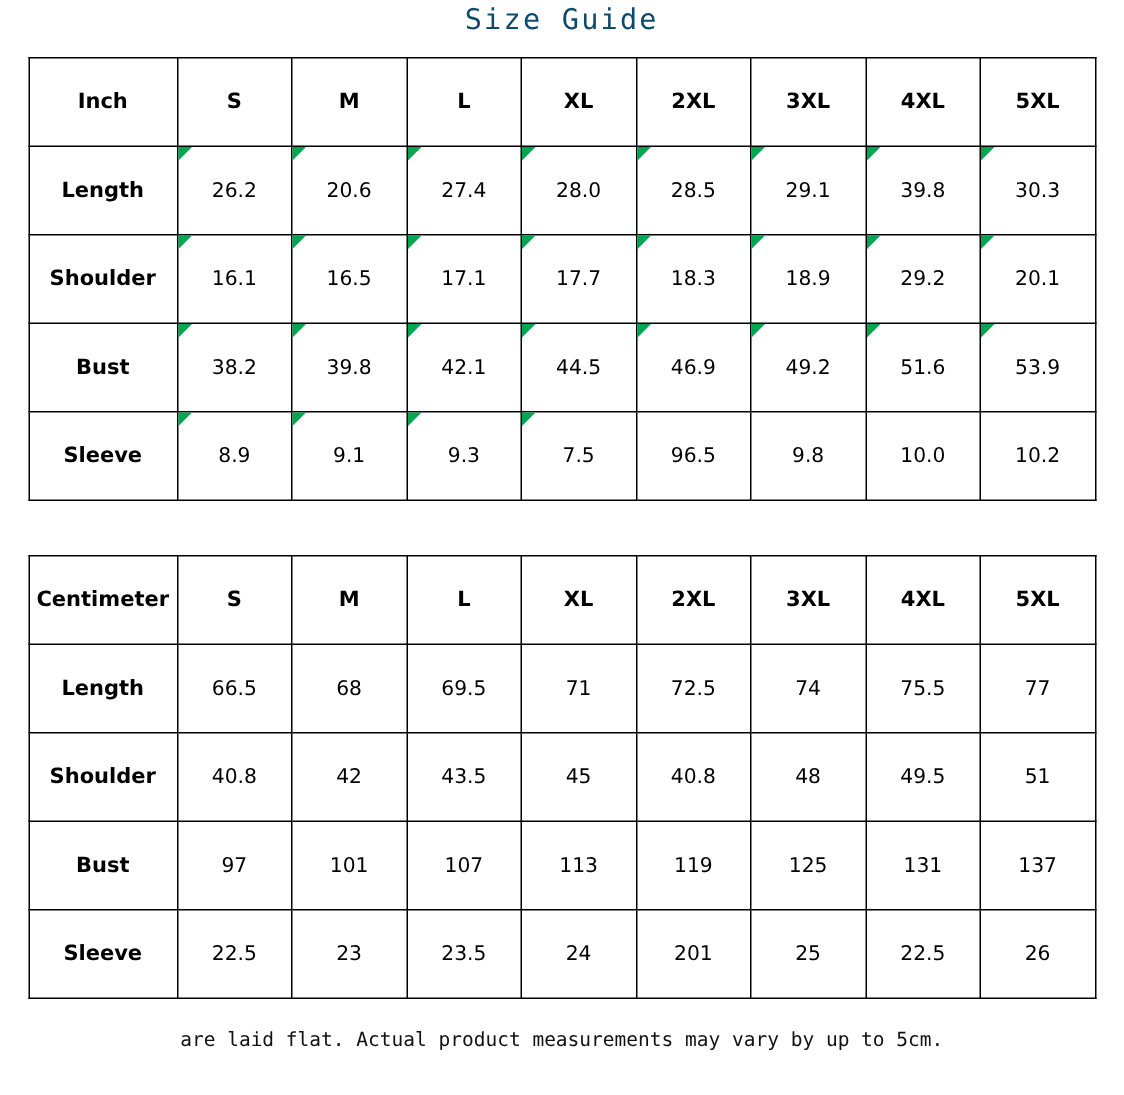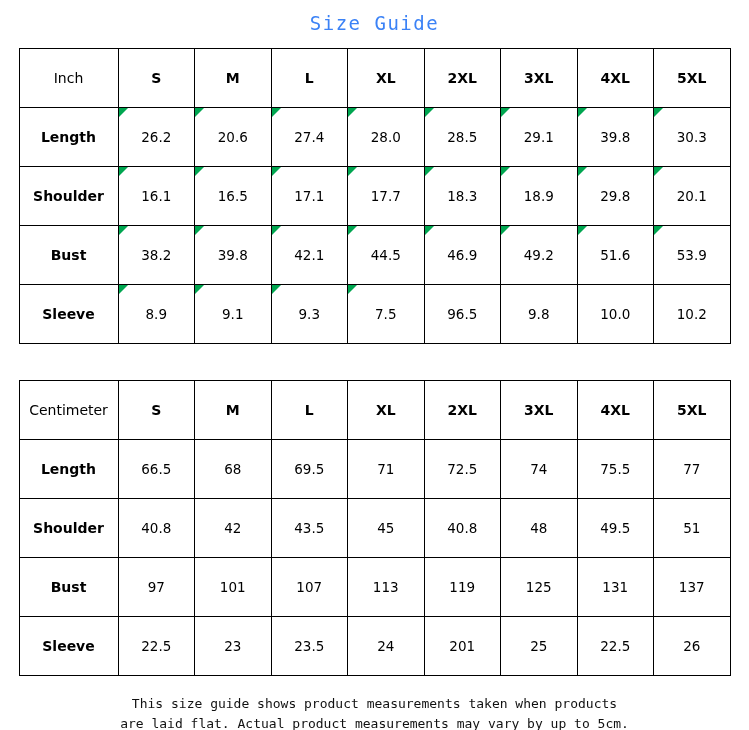--- a/index.html
+++ b/index.html
@@ -18,23 +18,23 @@
     position: relative;
     width: 749px;
     height: 730px;
     box-sizing: border-box;
   }
   .title {
     text-align: center;
     font-family: "DejaVu Sans Mono", monospace;
     font-size: 19px;
     letter-spacing: 1.5px;
-    padding-top: 12px;
+    padding-top: 2px;
     padding-bottom: 14px;
-    color: #3b82f6;
+    color: #0c4a6e;
   }
   table.size-table {
     width: 712px;
     margin: 0 auto;
     border-collapse: collapse;
     table-layout: fixed;
   }
   table.size-table td {
     border: 1px solid #000000;
     text-align: center;
@@ -47,21 +47,21 @@
   table.size-table td.rowhead {
     font-weight: bold;
     font-size: 14px;
     width: 96px;
   }
   table.size-table thead td {
     font-weight: bold;
     font-size: 14px;
   }
   table.size-table thead td.corner {
-    font-weight: normal;
+    font-weight: bold;
   }
   
   td.mark::before {
     content: "";
     position: absolute;
     top: 0;
     left: 0;
     width: 0;
     height: 0;
     border-top: 9px solid #00a650;
@@ -117,21 +117,21 @@
         <td class="mark">30.3</td>
       </tr>
       <tr>
         <td class="rowhead">Shoulder</td>
         <td class="mark">16.1</td>
         <td class="mark">16.5</td>
         <td class="mark">17.1</td>
         <td class="mark">17.7</td>
         <td class="mark">18.3</td>
         <td class="mark">18.9</td>
-        <td class="mark">29.8</td>
+        <td class="mark">29.2</td>
         <td class="mark">20.1</td>
       </tr>
       <tr>
         <td class="rowhead">Bust</td>
         <td class="mark">38.2</td>
         <td class="mark">39.8</td>
         <td class="mark">42.1</td>
         <td class="mark">44.5</td>
         <td class="mark">46.9</td>
         <td class="mark">49.2</td>
@@ -210,17 +210,16 @@
         <td>24</td>
         <td>201</td>
         <td>25</td>
         <td>22.5</td>
         <td>26</td>
       </tr>
     </tbody>
   </table>
 
   <div class="footnote">
-    <div>This size guide shows product measurements taken when products</div>
     <div>are laid flat. Actual product measurements may vary by up to 5cm.</div>
   </div>
 
 </div>
 
 </body></html>

